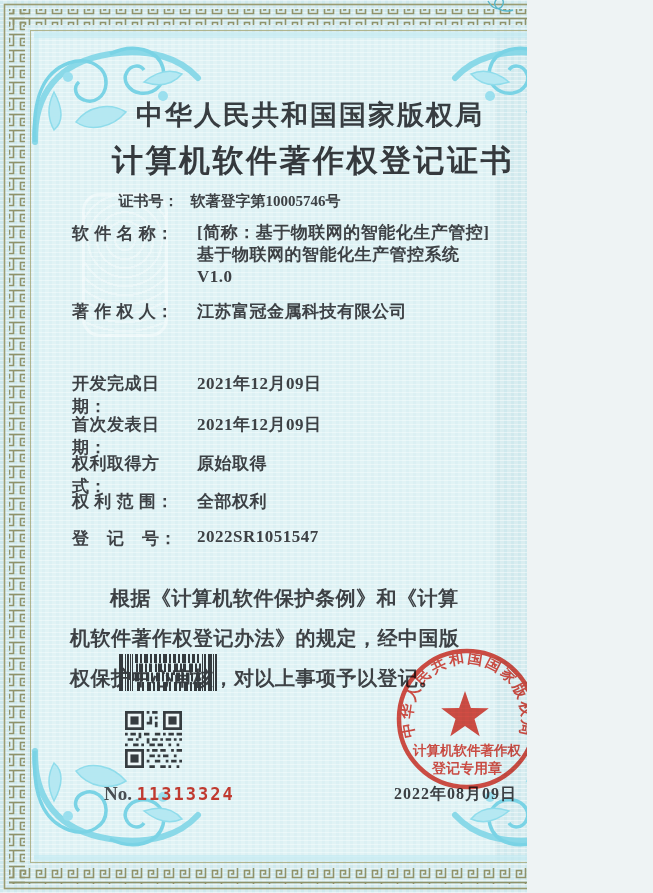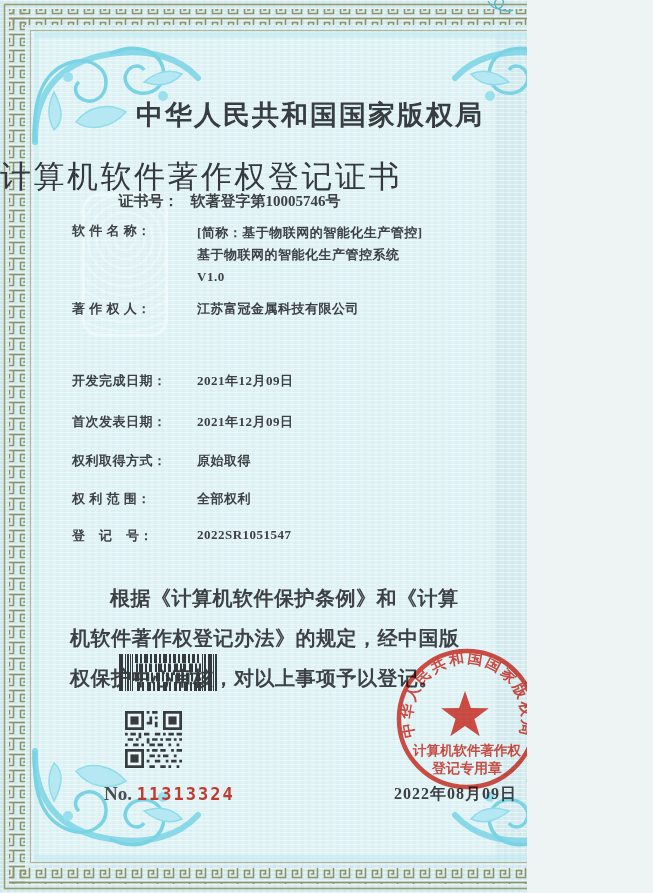--- a/index.html
+++ b/index.html
@@ -14,26 +14,26 @@
   }
   .inner-panel{position:absolute;inset:32px;background:rgba(240,252,252,.38);}
   .frame-svg{position:absolute;left:0;top:0;width:653px;height:893px;}
   .emboss{
     position:absolute;left:82px;top:193px;width:80px;height:138px;
     border:3px solid rgba(255,255,255,.75);border-radius:18px;opacity:.55;
     background:repeating-radial-gradient(circle at 50% 32%, rgba(255,255,255,.55) 0 2px, rgba(255,255,255,0) 2px 9px);
   }
   .auth{position:absolute;top:97px;left:0;width:620px;text-align:center;
     font-size:27px;font-weight:bold;letter-spacing:2px;color:#383d41;}
-  .cert-title{position:absolute;top:156px;left:0;width:626px;
-    font-size:31px;font-weight:normal;letter-spacing:2.5px;color:#35393d;}
+  .cert-title{position:absolute;top:140px;left:0;width:626px;text-align:center;
+    font-size:31px;font-weight:bold;letter-spacing:2.5px;color:#35393d;}
   .certno{position:absolute;top:192px;left:0;right:68px;text-align:center;
     font-size:15px;font-weight:bold;color:#3d4145;}
   .certno .gap{display:inline-block;width:12px;}
-  .row{position:absolute;left:72px;width:520px;font-size:13px;font-weight:bold;}
+  .row{position:absolute;left:72px;width:520px;font-size:17px;font-weight:bold;}
   .row .lbl{display:inline-block;width:120px;letter-spacing:.5px;}
   .row .val{position:absolute;left:125px;top:0;width:390px;letter-spacing:.5px;}
   .row .val div{line-height:22px;}
   .statement{position:absolute;left:70px;right:66px;top:578px;
     font-size:20px;font-weight:bold;line-height:40px;text-indent:2em;letter-spacing:.5px;}
   .barcode{position:absolute;left:119px;top:654px;width:98px;height:37px;}
   .qr{position:absolute;left:125px;top:711px;width:57px;height:57px;}
   .serial{position:absolute;left:104px;top:783px;font-size:19px;}
   .serial .no-label{color:#474d51;font-weight:bold;}
   .serial .no-value{color:#c03a30;font-family:"DejaVu Sans Mono","Liberation Mono",monospace;

